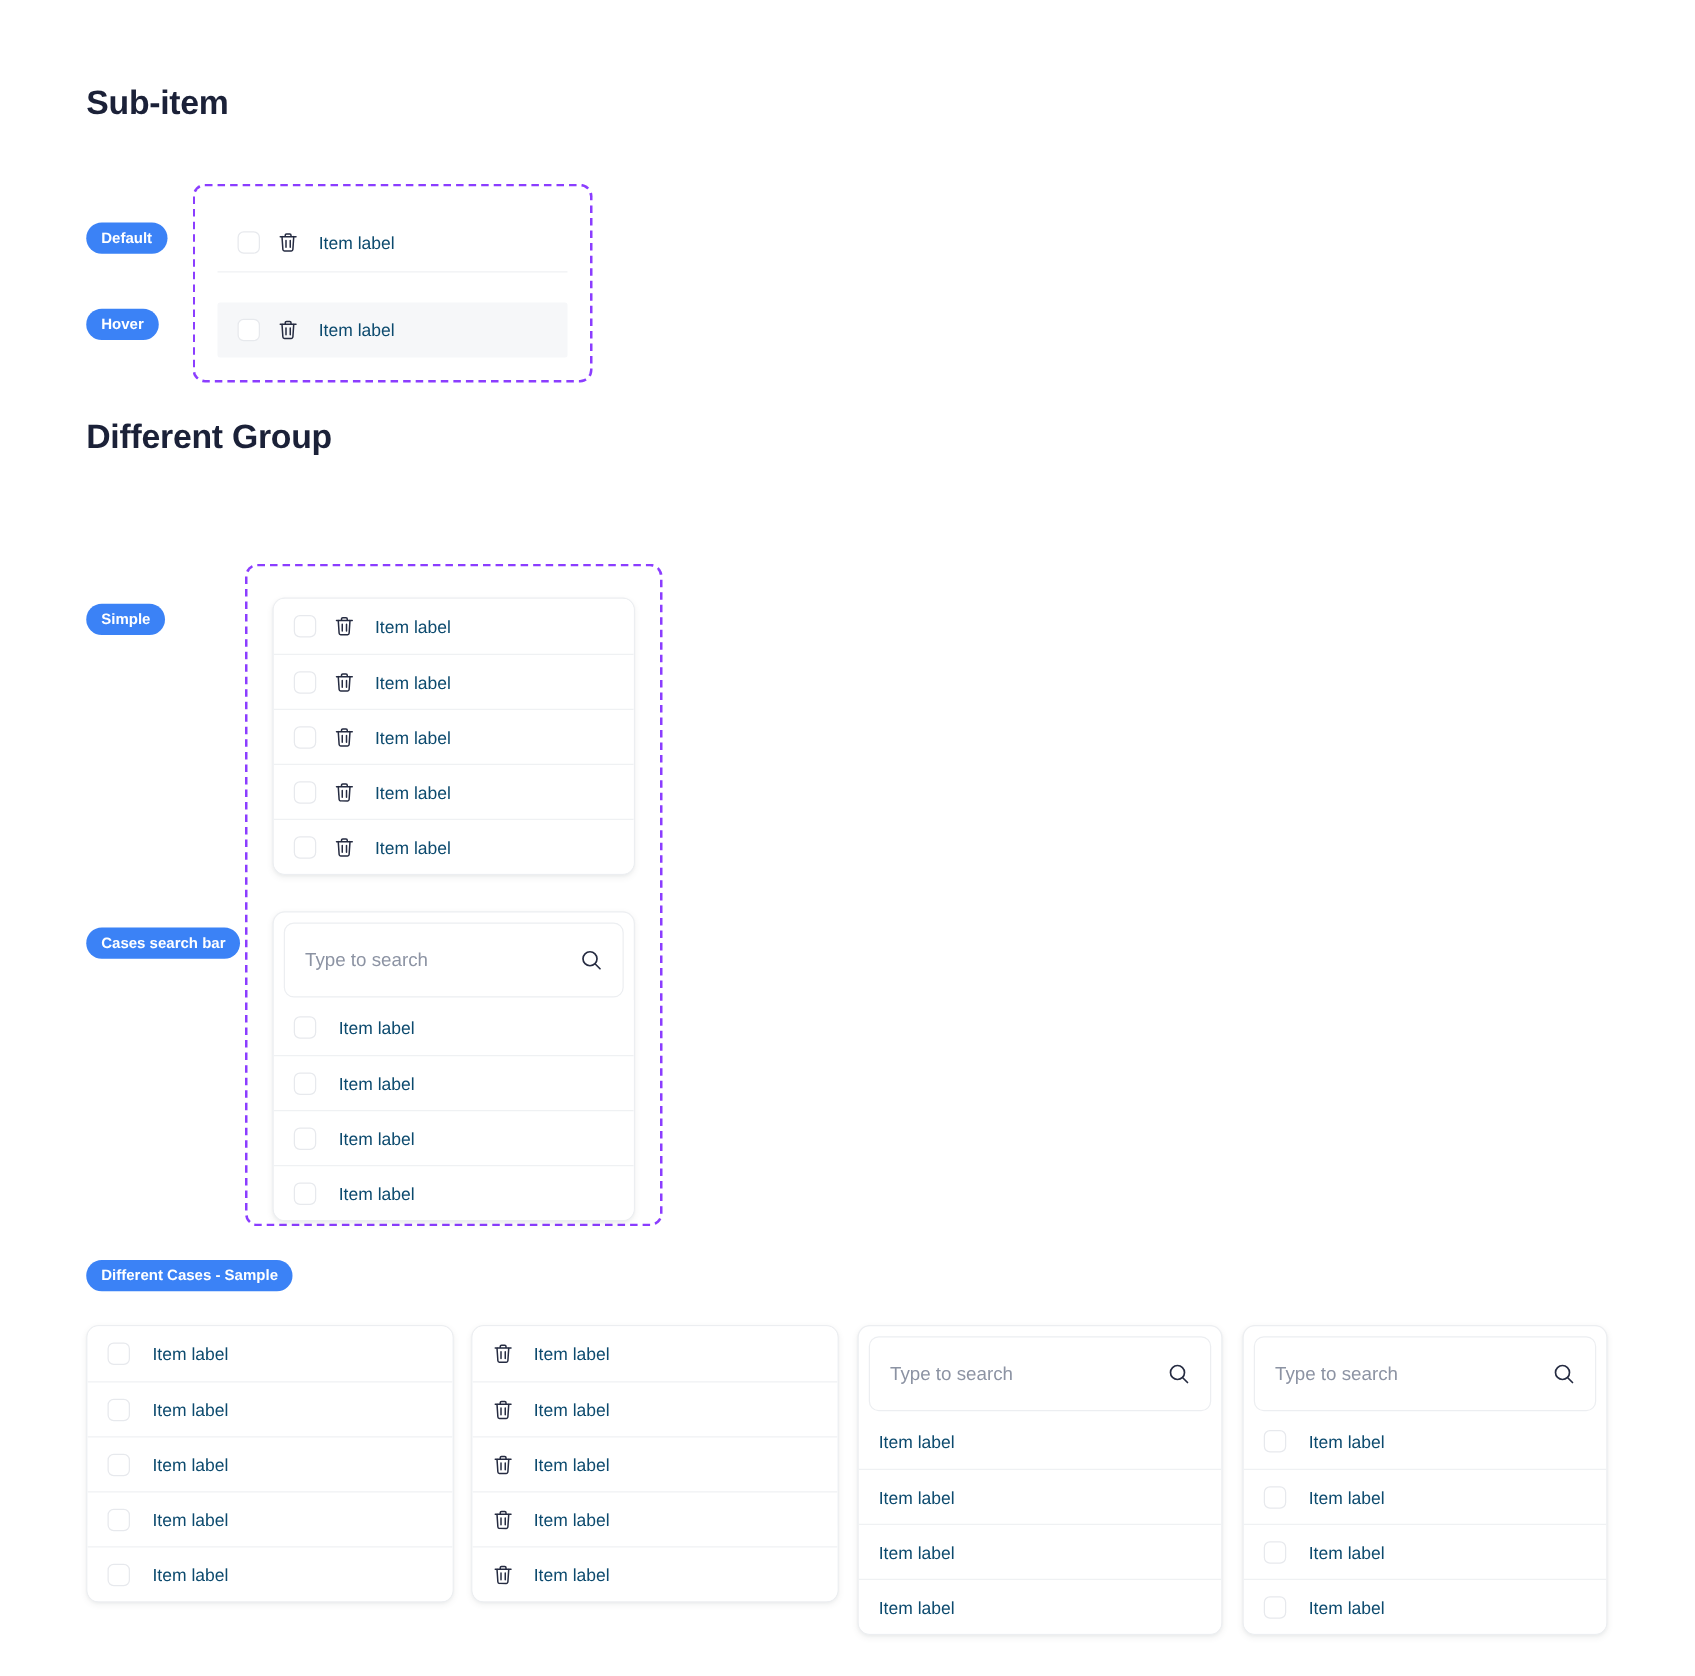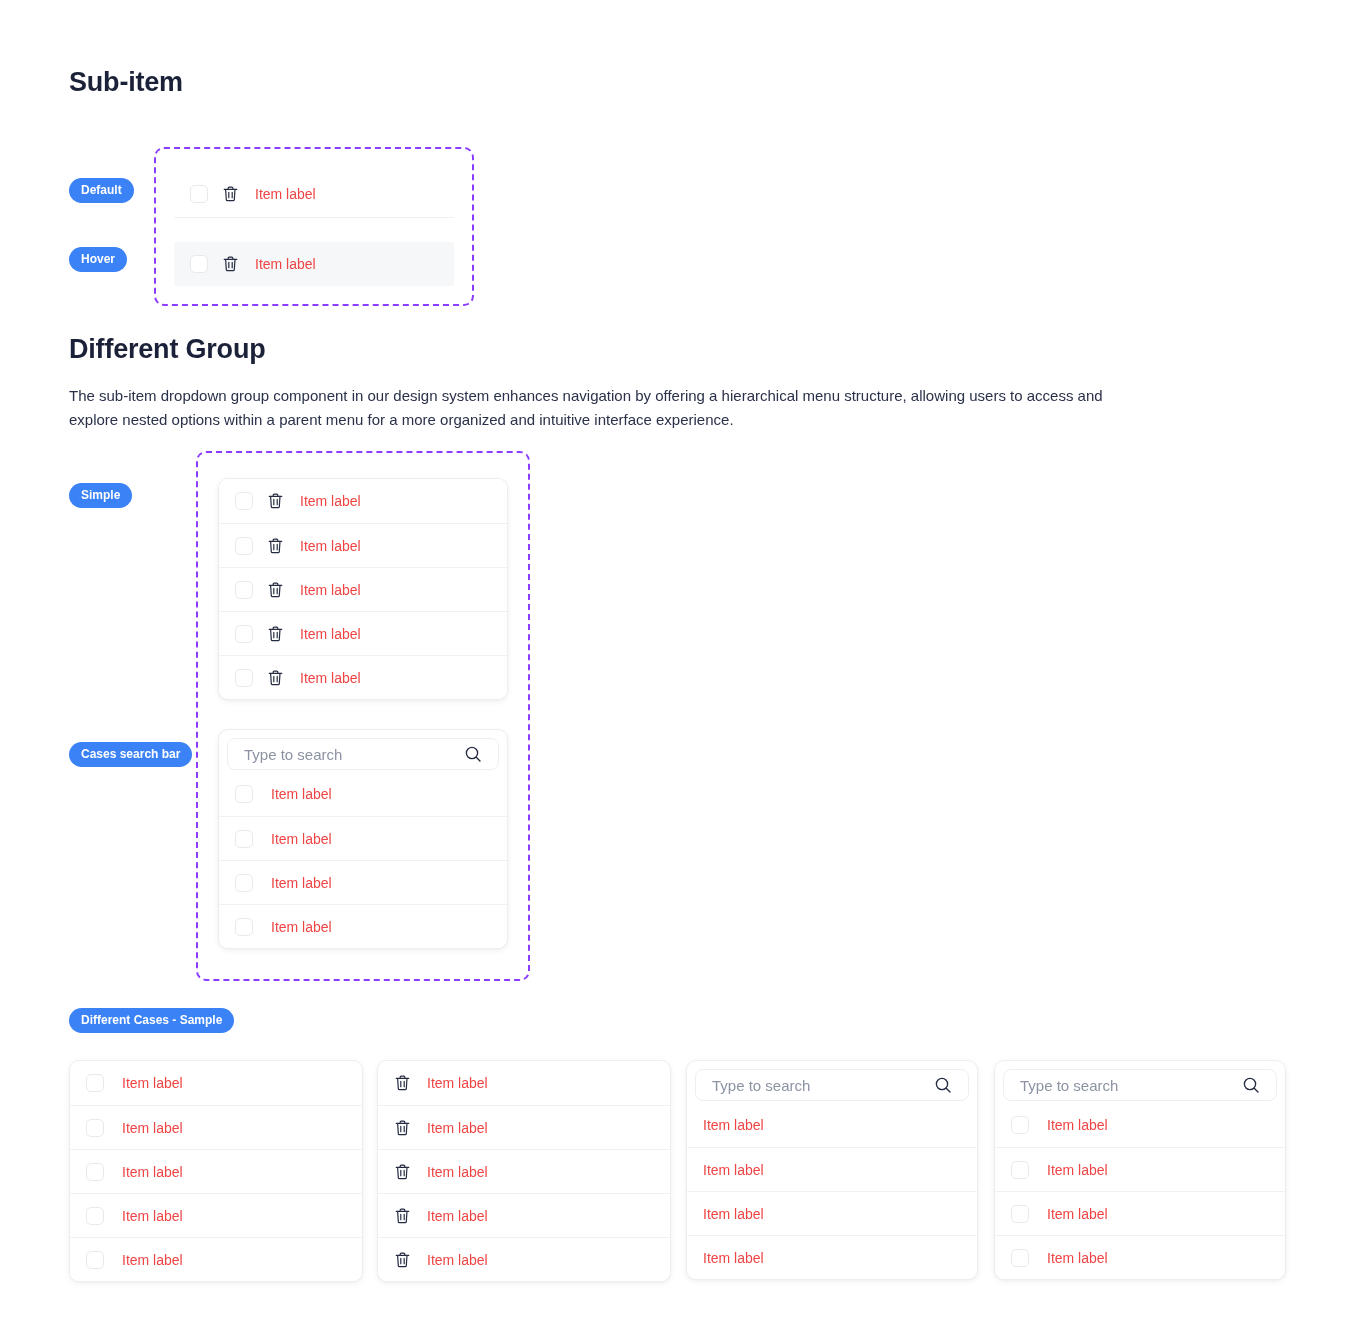--- a/index.html
+++ b/index.html
@@ -83,35 +83,35 @@
     border-radius: 5px;
     background: #ffffff;
     flex: 0 0 18px;
   }
 
   .tico { flex: 0 0 17px; display:flex; align-items:center; }
   .tico svg { display: block; }
 
   .lbl {
     font-size: 14px;
-    color: #ef4444;
+    color: #0c4a6e;
     line-height: 1;
     white-space: nowrap;
   }
 
   .gap-14 { margin-left: 14px; }
   .gap-16 { margin-left: 16px; }
   .gap-18 { margin-left: 18px; }
 
   
   .searchbar {
     display: flex;
     align-items: center;
     justify-content: space-between;
-    height: 32px;
+    height: 60px;
     margin: 8px 8px 2px 8px;
     padding: 0 16px;
     border: 1px solid #eceef1;
     border-radius: 8px;
     background: #ffffff;
   }
   .searchbar .ph {
     font-size: 15px;
     color: #8c93a3;
     line-height: 1;
@@ -183,21 +183,20 @@
     <span class="tico gap-14">
       <svg width="17" height="18" viewBox="0 0 17 18" fill="none">
         <path d="M2.2 4.3h12.6M6.2 4.3V3.1a1 1 0 0 1 1-1h2.6a1 1 0 0 1 1 1v1.2M3.6 4.3l.7 10.3a1.2 1.2 0 0 0 1.2 1.1h5.6a1.2 1.2 0 0 0 1.2-1.1l.7-10.3M6.8 7.4v5.3M10.2 7.4v5.3" stroke="#252b41" stroke-width="1.2" stroke-linecap="round" stroke-linejoin="round"></path>
       </svg>
     </span>
     <span class="lbl gap-16">Item label</span>
   </div>
 
   <h1 class="abs h1" id="title-dropdown">Different Group</h1>
 
-  <p class="abs body-text" id="desc-dropdown">The sub-item dropdown group component in our design system enhances navigation by offering a hierarchical menu structure, allowing users to access and explore nested options within a parent menu for a more organized and intuitive interface experience.</p>
 
   <div class="abs dashed" id="dd-spec"></div>
 
   <div class="abs badge" id="badge-simple">Simple</div>
 
   <div class="abs badge" id="badge-search">Cases search bar</div>
 
   <div class="abs card" id="card-simple">
     <div class="row">
       <span class="chk"></span>

